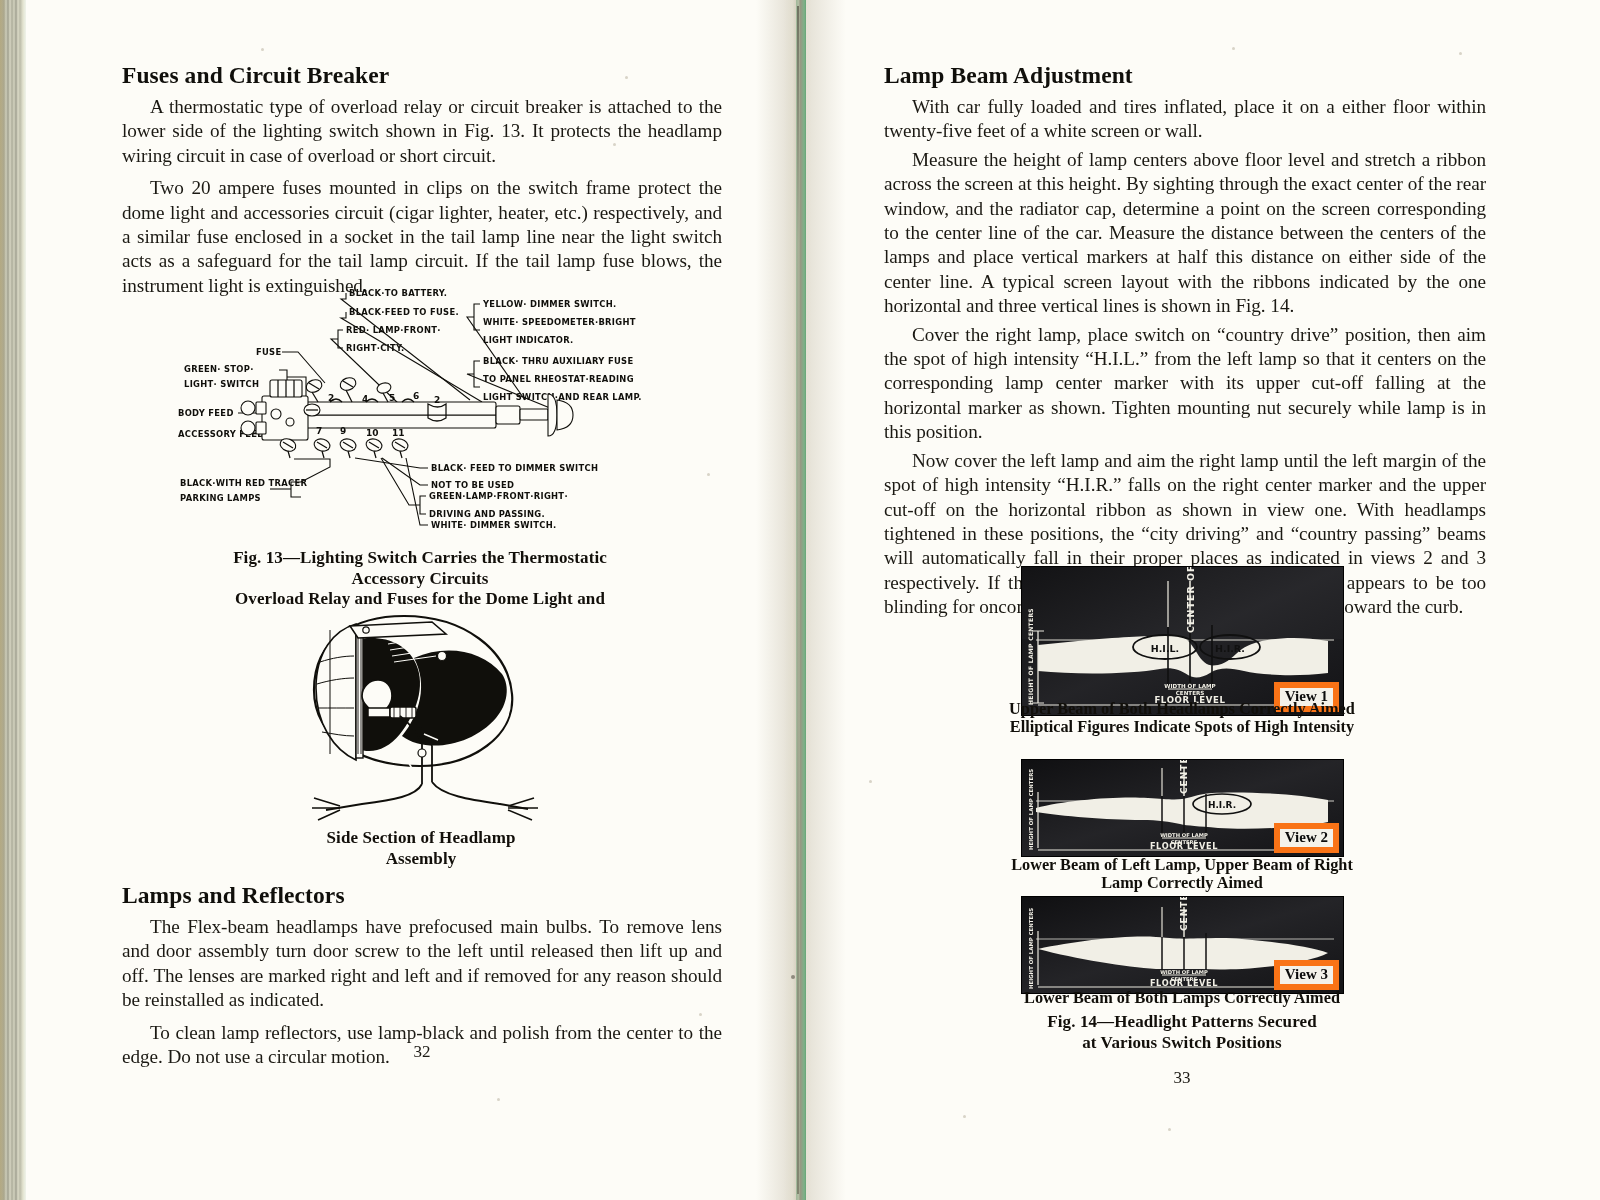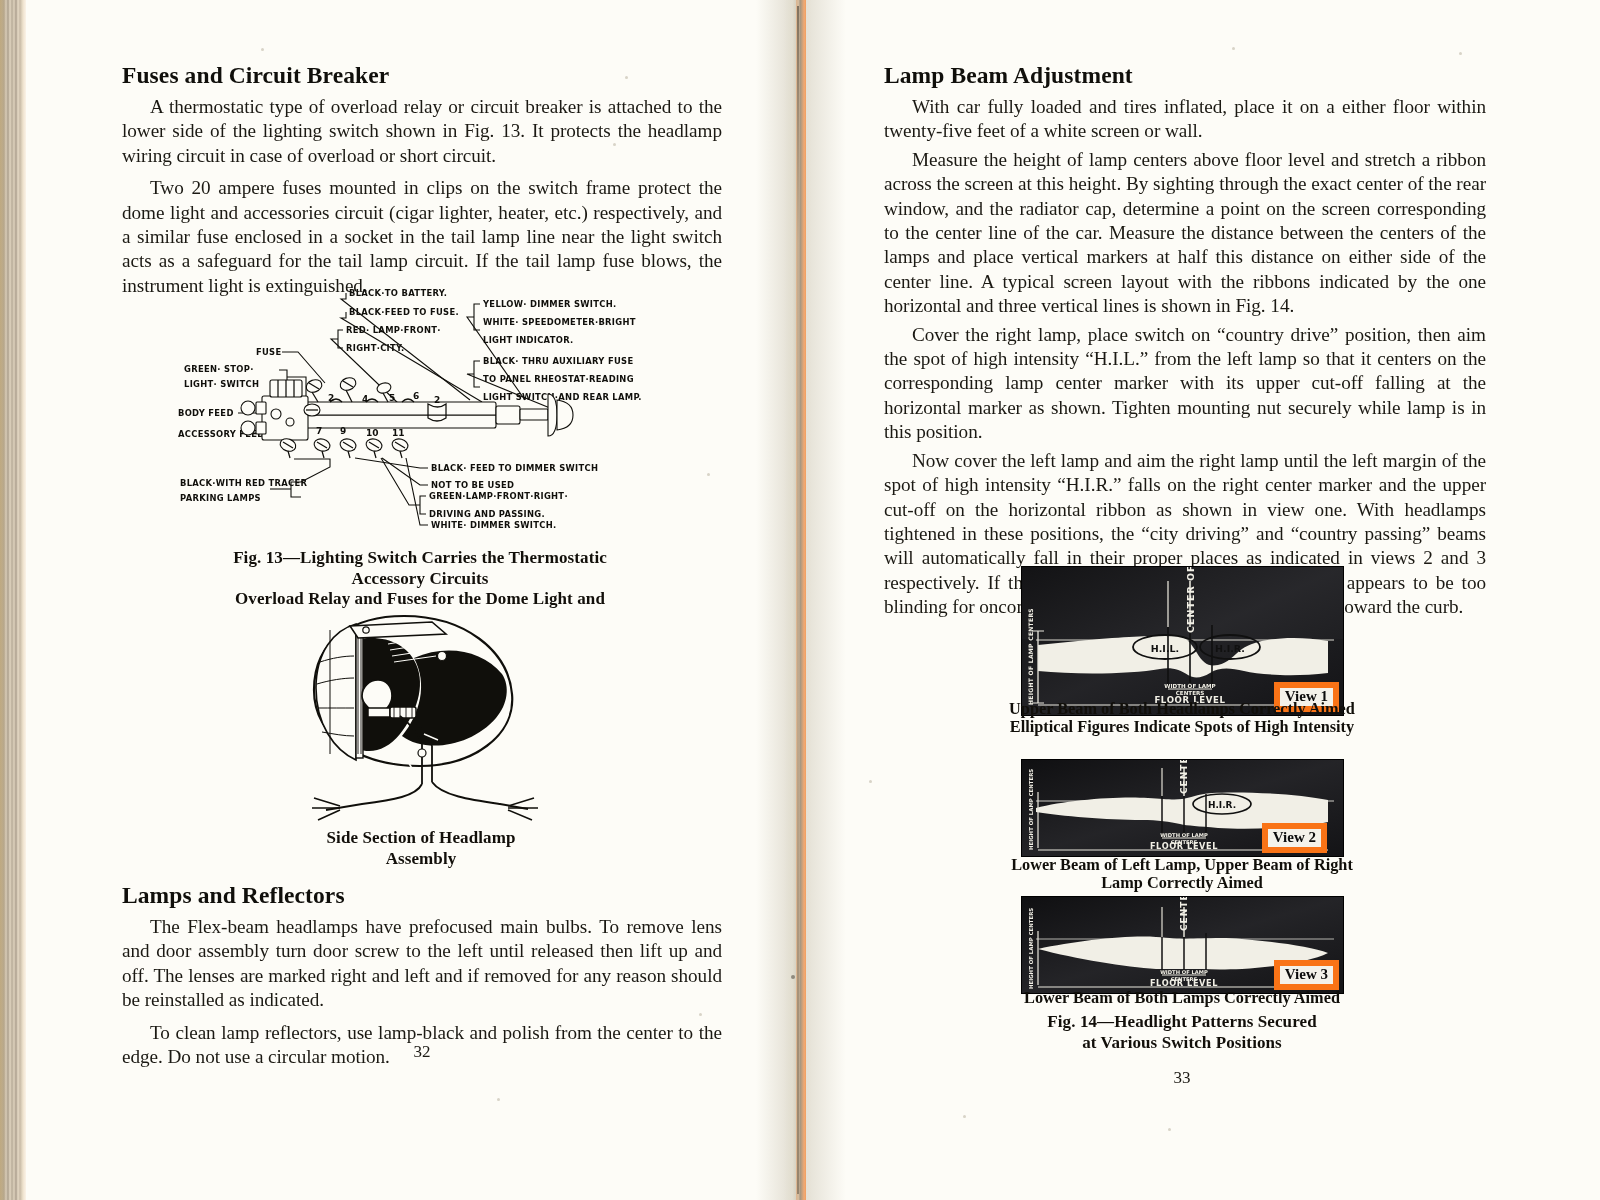--- a/index.html
+++ b/index.html
@@ -3,21 +3,21 @@
 <meta charset="utf-8">
 <title>Scanned Manual Spread</title>
 <style>
   html, body {
     margin: 0; padding: 0;
     background: #6b6b6b;
   }
   #page {
     position: relative;
     width: 1600px; height: 1200px;
-    background: #f97316;
+    background: #15803d;
     overflow: hidden;
     font-family: "Liberation Serif", "DejaVu Serif", serif;
     color: #17150f;
   }
 
   
   .book-edge-left {
     position: absolute; left: 0; top: 0; width: 26px; height: 1200px;
     background:
       linear-gradient(to right,
@@ -465,21 +465,21 @@
       <ellipse cx="200" cy="44" rx="29" ry="10" fill="none" stroke="#101010" stroke-width="1.7"></ellipse>
       <text class="ptxt-dark" x="200" y="48" font-size="9" text-anchor="middle">H.I.R.</text>
       <text class="ptxt" x="-34" y="165" font-size="9" transform="rotate(-90)" letter-spacing="1">CENTER</text>
       <text class="ptxt" x="-90" y="11" font-size="5.4" transform="rotate(-90)">HEIGHT OF LAMP CENTERS</text>
       <line x1="140" y1="78" x2="184" y2="78" stroke="#e9e7dd" stroke-width="1"></line>
       <text class="ptxt" x="162" y="77" font-size="5.2" text-anchor="middle">WIDTH OF LAMP</text>
       <text class="ptxt" x="162" y="84" font-size="5.2" text-anchor="middle">CENTERS</text>
       <line x1="16" y1="90" x2="306" y2="90" stroke="#e9e7dd" stroke-width="1.1"></line>
       <text class="ptxt" x="162" y="89" font-size="8.2" text-anchor="middle" letter-spacing=".6">FLOOR LEVEL</text>
     </svg>
-    <div class="view-badge" style="right:16px;bottom:3px;">View 2</div>
+    <div class="view-badge" style="right:4px;bottom:3px;">View 2</div>
   </div>
   <div class="photo-caption" style="position:absolute;left:1000px;top:856px;width:364px;">
     <div>Lower Beam of Left Lamp, Upper Beam of Right</div>
     <div>Lamp Correctly Aimed</div>
   </div>
 
   <div class="photo" style="left:1021px;top:896px;width:321px;height:96px;">
     <svg width="321" height="96" viewBox="0 0 321 96">
       <rect x="0" y="0" width="321" height="96" fill="#18181b"></rect>
       <rect x="0" y="0" width="321" height="96" fill="url(#g3)" opacity=".35"></rect>

